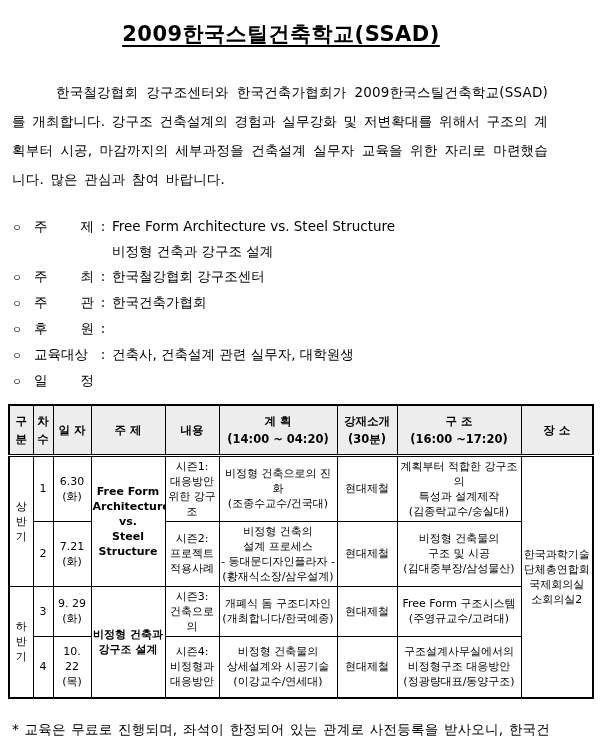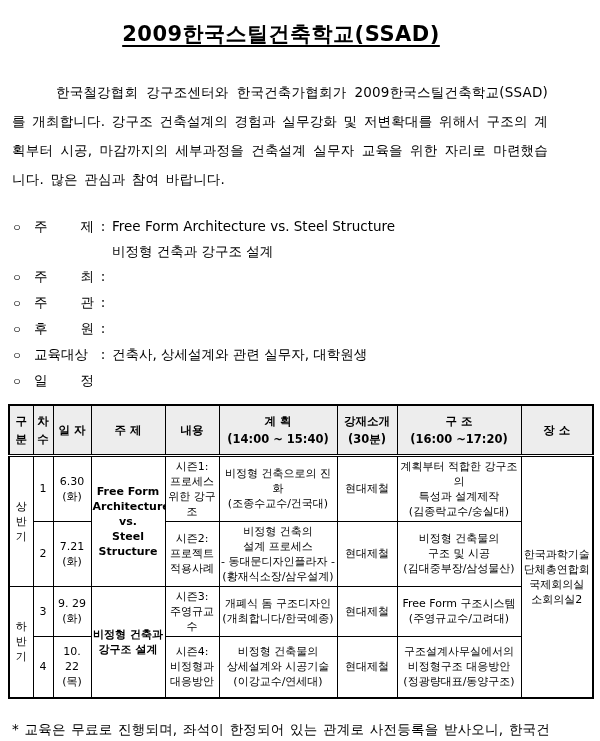--- a/index.html
+++ b/index.html
@@ -100,36 +100,38 @@
       <span class="marker">ㅇ</span>
       <span class="label">주 제</span>
       <span class="colon">:</span>
       <span class="value">Free Form Architecture vs. Steel Structure
 비정형 건축과 강구조 설계</span>
     </div>
     <div class="info-item">
       <span class="marker">ㅇ</span>
       <span class="label">주 최</span>
       <span class="colon">:</span>
+      <span class="value">한국철강협회 강구조센터</span>
     </div>
     <div class="info-item">
       <span class="marker">ㅇ</span>
       <span class="label">주 관</span>
       <span class="colon">:</span>
+      <span class="value">한국건축가협회</span>
     </div>
     <div class="info-item">
       <span class="marker">ㅇ</span>
       <span class="label">후 원</span>
       <span class="colon">:</span>
     </div>
     <div class="info-item">
       <span class="marker">ㅇ</span>
       <span class="label">교육대상</span>
       <span class="colon">:</span>
-      <span class="value">건축사, 상세설계와 관련 실무자, 대학원생</span>
+      <span class="value">건축사, 건축설계 관련 실무자, 대학원생</span>
     </div>
     <div class="info-item">
       <span class="marker">ㅇ</span>
       <span class="label">일 정</span>
       <span class="colon"></span>
       <span class="value"></span>
     </div>
   </div>
 
   <table class="schedule">
@@ -147,41 +149,41 @@
     <tbody>
         <tr class="hrow">
       <th>구
 분</th>
       <th>차
 수</th>
       <th>일 자</th>
       <th>주 제</th>
       <th>내용</th>
       <th>계 획
-(14:00 ~ 15:40)</th>
+(14:00 ~ 04:20)</th>
       <th>강재소개
 (30분)</th>
       <th>구 조
 (16:00 ~17:20)</th>
       <th>장 소</th>
     </tr>
     <tr class="r1">
       <td class="vphase" rowspan="2">상
 반
 기</td>
       <td>1</td>
       <td>6.30
 (화)</td>
       <td class="theme" rowspan="2">Free Form
 Architecture
 vs.
 Steel
 Structure</td>
       <td>시즌1:
-프로세스
+대응방안
 위한 강구조</td>
       <td>비정형 건축으로의 진화
 (조종수교수/건국대)</td>
       <td>현대제철</td>
       <td>계획부터 적합한 강구조의
 특성과 설계제작
 (김종락교수/숭실대)</td>
       <td class="place" rowspan="4">한국과학기술
 단체총연합회
 국제회의실
@@ -206,21 +208,21 @@
     <tr class="r3">
       <td class="vphase" rowspan="2">하
 반
 기</td>
       <td>3</td>
       <td>9. 29
 (화)</td>
       <td class="theme" rowspan="2">비정형 건축과
 강구조 설계</td>
       <td>시즌3:
-주영규교수</td>
+건축으로의</td>
       <td>개폐식 돔 구조디자인
 (개최합니다/한국예종)</td>
       <td>현대제철</td>
       <td>Free Form 구조시스템
 (주영규교수/고려대)</td>
     </tr>
     <tr class="r4">
       <td>4</td>
       <td>10.
 22

